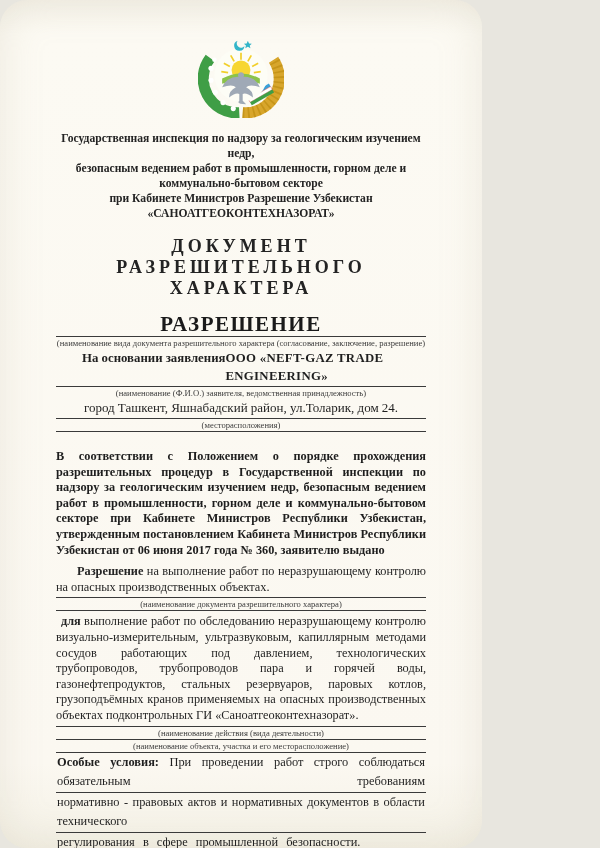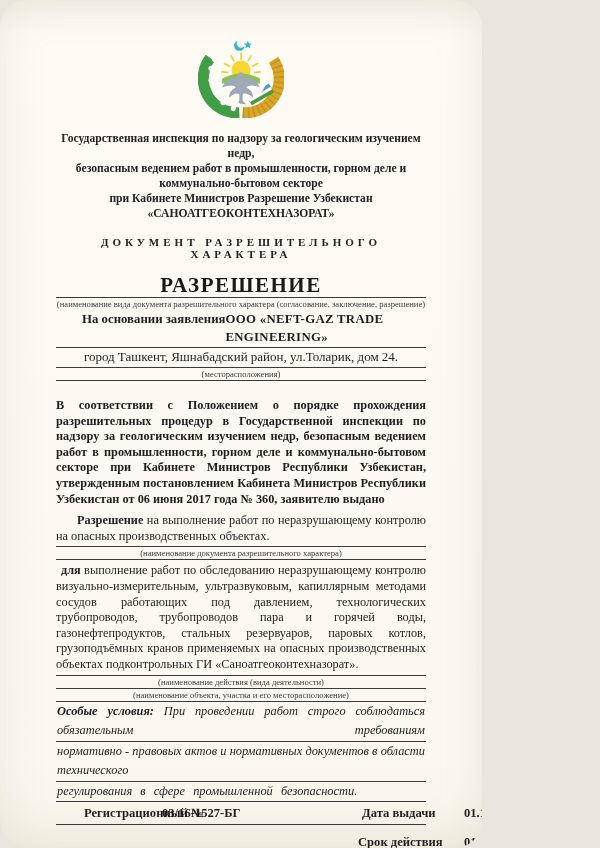--- a/index.html
+++ b/index.html
@@ -15,42 +15,42 @@
     color:#1f1f1f;
     overflow:hidden;
     box-shadow:inset 0 0 40px rgba(190,185,160,0.25);
     border-radius:27px;
   }
   .content { position:relative; padding:0 56px; }
 
   .emblem-wrap { text-align:center; padding-top:34px; }
 
   .org-block { margin-top:9px; text-align:center; font-weight:bold; font-size:11.6px; line-height:15px; color:#232323; }
-  .doc-kind { margin-top:15px; text-align:center; font-weight:bold; font-size:11px; letter-spacing:4px; color:#232323; }
+  .doc-kind { margin-top:15px; text-align:center; font-weight:bold; font-size:18px; letter-spacing:4px; color:#232323; }
 
   .title { margin-top:13px; text-align:center; font-weight:bold; font-size:21px; letter-spacing:1.5px; line-height:24px; color:#1a1a1a; }
   .rule-b { border-bottom:1.6px solid #3a3a3a; }
 
   .caption { font-size:8.6px; line-height:11px; text-align:center; color:#3c3c3c; padding-top:1px; }
 
   .field-line { font-weight:bold; font-size:12.8px; line-height:18px; padding-bottom:1px; }
   .basis-line { display:flex; }
   .basis-label { margin-left:26px; white-space:nowrap; }
   .basis-value { flex:1; text-align:left; letter-spacing:0.3px; }
   .address-line { text-align:center; font-weight:normal; font-size:13px; }
 
   .para { font-size:12.3px; line-height:15.6px; text-align:justify; color:#242424; }
   .para.bold { font-weight:bold; color:#1e1e1e; }
   .lead { font-weight:bold; }
   .intro { margin-top:17px; }
   .permission-para { margin-top:6px; text-indent:21px; padding-bottom:2px; }
   .activity-para { margin-top:3px; text-indent:5px; padding-bottom:2px; }
   .territory-line { margin-top:3px; font-size:13px; line-height:17px; padding-bottom:1px; }
 
-  .special-line { font-size:12.4px; line-height:19.5px; text-align:justify; text-align-last:justify; padding:0 1px 0 1px;font-style:italic; }
+  .special-line { font-size:12.4px; line-height:19.5px; text-align:justify; text-align-last:justify; padding:0 1px 0 1px; }
   .special-line.last { text-align:left; text-align-last:left; word-spacing:5px; }
 
   .row { position:relative; height:23px; font-weight:bold; font-size:12.6px; line-height:22px; }
   .row span { position:absolute; white-space:nowrap; }
 
   .sign-block { position:relative; height:175px; margin-top:16px; font-size:13px; }
   .position-lines { position:absolute; left:22px; top:18px; line-height:17px; color:#2a2a2a; }
   .sig-name { position:absolute; left:338px; top:28px; font-weight:bold; color:#2a2a2a; }
   .stamp { position:absolute; left:146px; top:-16px; opacity:0.88; }
   .signature { position:absolute; left:224px; top:-2px; }
@@ -116,20 +116,21 @@
 
     <div class="doc-kind">ДОКУМЕНТ РАЗРЕШИТЕЛЬНОГО ХАРАКТЕРА</div>
 
     <div class="title rule-b">РАЗРЕШЕНИЕ</div>
     <div class="caption">(наименование вида документа разрешительного характера (согласование, заключение, разрешение)</div>
 
     <div class="field-line basis-line rule-b">
       <span class="basis-label">На основании заявления</span>
       <span class="basis-value">ООО «NEFT-GAZ TRADE ENGINEERING»</span>
     </div>
+    <div class="caption">(наименование (Ф.И.О.) заявителя, ведомственная принадлежность)</div>
 
     <div class="field-line address-line rule-b">город Ташкент, Яшнабадский район, ул.Толарик, дом 24.</div>
     <div class="caption rule-b">(месторасположения)</div>
 
     <div class="para bold intro">В соответствии с Положением о порядке прохождения разрешительных процедур в Государственной инспекции по надзору за геологическим изучением недр, безопасным ведением работ в промышленности, горном деле и коммунально-бытовом секторе при Кабинете Министров Республики Узбекистан, утвержденным постановлением Кабинета Министров Республики Узбекистан от 06 июня 2017 года № 360, заявителю выдано</div>
 
     <div class="para permission-para rule-b">
       <span class="lead">Разрешение</span><span> на выполнение работ по неразрушающему контролю на опасных производственных объектах.</span>
     </div>
     <div class="caption rule-b">(наименование документа разрешительного характера)</div>

